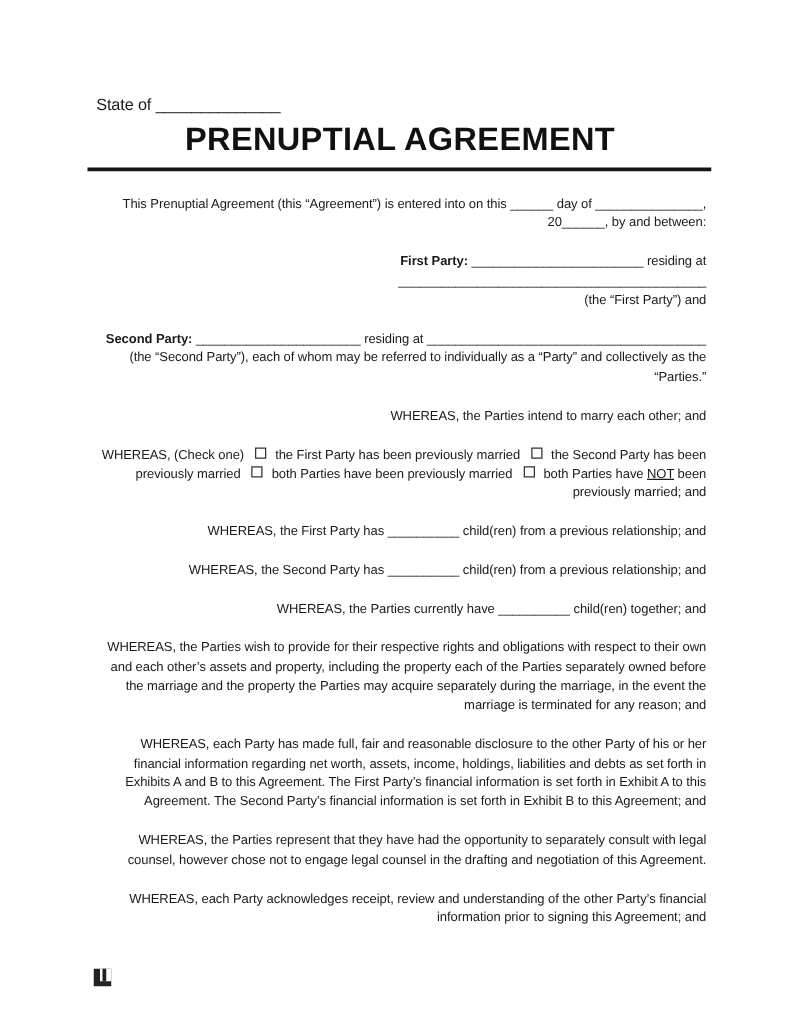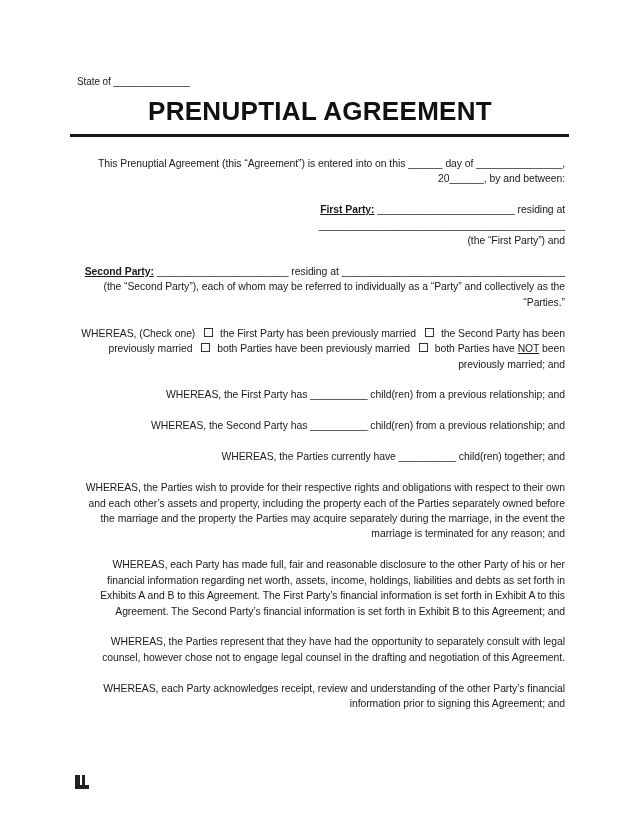--- a/index.html
+++ b/index.html
@@ -17,21 +17,21 @@
     }
     .page {
       position: absolute;
       left: 0; top: 0;
       width: 640px; height: 828px;
     }
     .state-line {
       position: absolute;
       left: 77px;
       top: 76px;
-      font-size: 10px;
+      font-size: 13px;
       letter-spacing: -0.1px;
     }
     .title {
       position: absolute;
       left: 0;
       width: 640px;
       top: 96px;
       text-align: center;
       font-size: 26px;
       font-weight: bold;
@@ -52,21 +52,21 @@
       width: 490px;
       top: 156px;
       font-size: 10.4px;
       line-height: 15.4px;
       letter-spacing: -0.05px;
       text-align: right;
     }
     .para {
       margin: 0 0 15.5px 0;
     }
-    .bold { font-weight: bold; text-decoration: underline; }
+    .bold { font-weight: bold; }
     .u { text-decoration: underline; }
     .box {
       display: inline-block;
       width: 7px;
       height: 7px;
       border: 1px solid #333;
       vertical-align: -0px;
       margin: 0 7px 0 6px;
       box-sizing: content-box;
     }
@@ -121,20 +121,21 @@
     <p class="para">
       <span class="bold">First Party:</span><span> ________________________ residing at ___________________________________________</span><br>
       <span>(the “First Party”) and</span>
     </p>
 
     <p class="para">
       <span class="bold">Second Party:</span><span> _______________________ residing at _______________________________________</span><br>
       <span>(the “Second Party”), each of whom may be referred to individually as a “Party” and collectively as the “Parties.”</span>
     </p>
 
+    <p class="para">WHEREAS, the Parties intend to marry each other; and</p>
 
     <p class="para">
       <span>WHEREAS, (Check one)</span>
       <span class="box"></span><span>the First Party has been previously married</span>
       <span class="box"></span><span>the Second Party has been previously married</span>
       <span class="box"></span><span>both Parties have been previously married</span>
       <span class="box"></span><span>both Parties have </span><span class="u">NOT</span><span> been previously married; and</span>
     </p>
 
     <p class="para">WHEREAS, the First Party has __________ child(ren) from a previous relationship; and</p>

